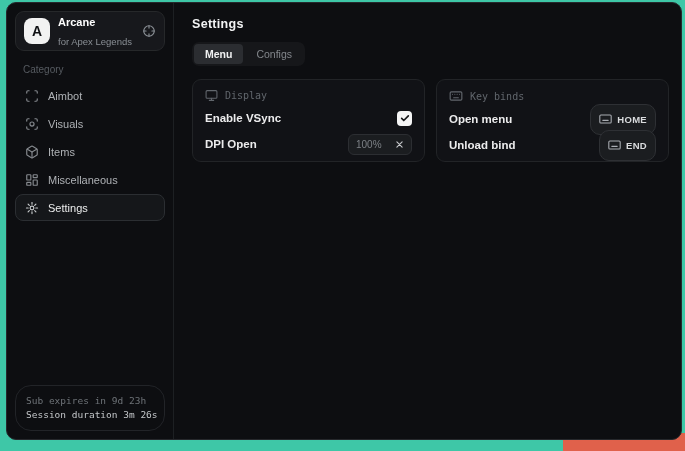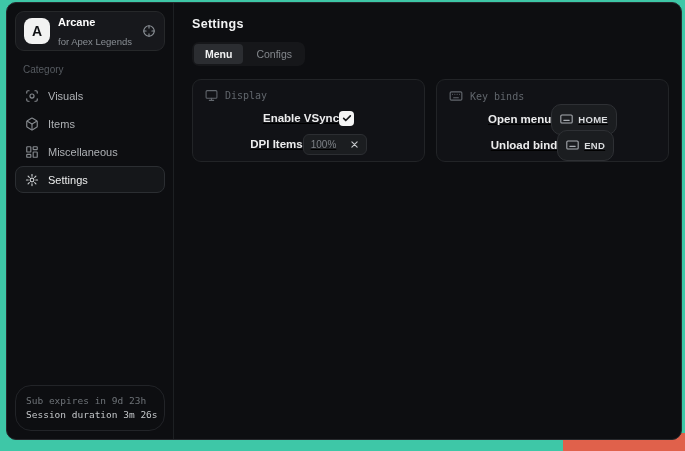--- a/index.html
+++ b/index.html
@@ -116,22 +116,22 @@
   }
   .card-header {
     display:flex; align-items:center; gap:7px;
     color:#61666c;
     font-family:"DejaVu Sans Mono", monospace;
     font-size:10px;
     margin-bottom:4px;
   }
   .card-header .ico { display:flex; color:#61666c; }
   .row {
-    display:flex; align-items:center; justify-content:center;
-    height:24px; margin-top:2px;text-decoration:underline;
+    display:flex; align-items:center; justify-content:space-between;
+    height:24px; margin-top:2px;
   }
   .row-label { font-size:11.5px; font-weight:600; color:#ececed; }
   .checkbox {
     width:15px; height:15px;
     background:#f5f5f5;
     border-radius:4px;
     display:flex; align-items:center; justify-content:center;
     cursor:pointer;
   }
   .text-input {
@@ -182,20 +182,31 @@
           <line x1="3" y1="12" x2="7" y2="12"></line>
             <line x1="17" y1="12" x2="21" y2="12"></line>
         </svg>
       </span>
     </div>
 
     <div class="section-label">Category</div>
 
     <div class="nav">
 
+      <div class="nav-item">
+        <span class="ico">
+          <svg width="14" height="14" viewBox="0 0 24 24" fill="none" stroke="currentColor" stroke-width="2" stroke-linecap="round">
+            <path d="M3 7V5a2 2 0 0 1 2-2h2"></path>
+              <path d="M17 3h2a2 2 0 0 1 2 2v2"></path>
+            <path d="M21 17v2a2 2 0 0 1-2 2h-2"></path>
+              <path d="M7 21H5a2 2 0 0 1-2-2v-2"></path>
+          </svg>
+        </span>
+        <span>Aimbot</span>
+      </div>
 
       <div class="nav-item">
         <span class="ico">
           <svg width="14" height="14" viewBox="0 0 24 24" fill="none" stroke="currentColor" stroke-width="2" stroke-linecap="round">
             <path d="M3 7V5a2 2 0 0 1 2-2h2"></path>
               <path d="M17 3h2a2 2 0 0 1 2 2v2"></path>
             <path d="M21 17v2a2 2 0 0 1-2 2h-2"></path>
               <path d="M7 21H5a2 2 0 0 1-2-2v-2"></path>
             <circle cx="12" cy="12" r="3.5"></circle>
           </svg>
@@ -278,21 +289,21 @@
         <div class="row">
           <span class="row-label">Enable VSync</span>
           <span class="checkbox">
             <svg width="10" height="10" viewBox="0 0 24 24" fill="none" stroke="#17181a" stroke-width="4" stroke-linecap="round" stroke-linejoin="round">
               <path d="m4 13 5 5L20 7"></path>
             </svg>
           </span>
         </div>
 
         <div class="row">
-          <span class="row-label">DPI Items</span>
+          <span class="row-label">DPI Open</span>
           <span class="text-input">
             <span class="val">100%</span>
             <span class="clear">
               <svg width="9" height="9" viewBox="0 0 24 24" fill="none" stroke="currentColor" stroke-width="3" stroke-linecap="round">
                 <path d="M5 5l14 14M19 5 5 19"></path>
               </svg>
             </span>
           </span>
         </div>
       </div>

